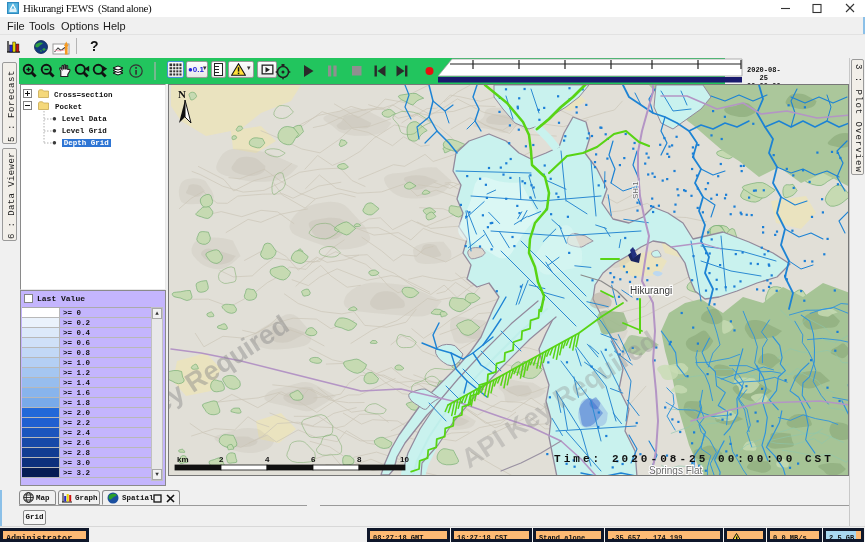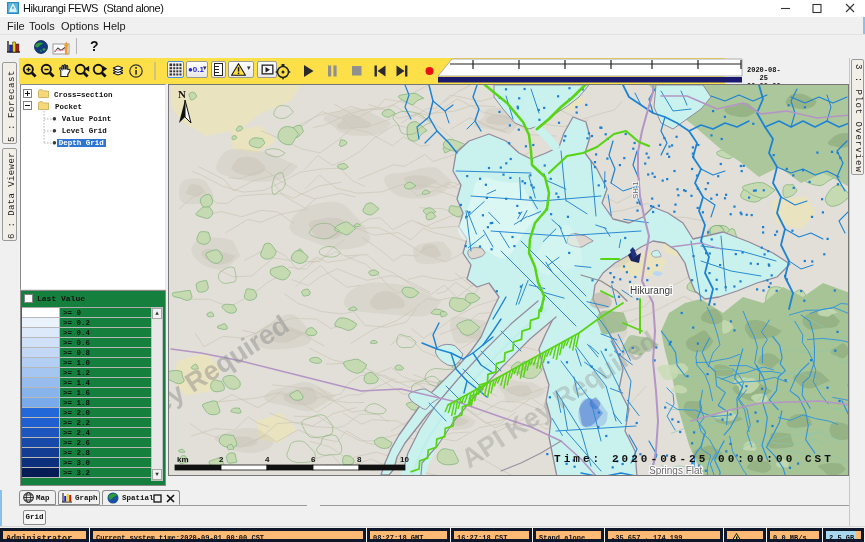--- a/index.html
+++ b/index.html
@@ -1,35 +1,35 @@
 <!DOCTYPE html>
 <html><head><meta charset="utf-8">
 <style>
 * { margin:0; padding:0; box-sizing:border-box; }
 html,body { width:865px; height:542px; overflow:hidden; background:#f0f0f0;
   font-family:"Liberation Sans", sans-serif; }
 #win { position:absolute; left:0; top:0; width:865px; height:542px;
   border-left:2px solid #8bc0e8; border-right:2px solid #8bc0e8; border-bottom:2px solid #8bc0e8; }
 .abs { position:absolute; }
-#titlebar { left:0; top:0; width:865px; height:17px; background:#ffffff; }
+#titlebar { left:0; top:0; width:865px; height:17px; background:#ffffff;font-family:Liberation Serif, serif; }
 #titletxt { left:23px; top:2px; font-size:11px; letter-spacing:-0.45px; color:#111; }
 #menubar { left:0; top:17px; width:798px; height:18px; background:#f0f0f0; font-size:11px; color:#1a1a1a; }
 #menubar span { position:absolute; top:3px; }
 #apptb { left:0; top:35px; width:865px; height:23px; background:#f0f0f0; }
-#tb2 { left:0; top:58px; width:725px; height:26px; background:#fde047;text-align:center; }
+#tb2 { left:0; top:58px; width:725px; height:26px; background:#22c55e;text-align:center; }
 #lefttabs { left:0; top:58px; width:19px; height:432px; background:#f0f0f0; }
 .vtab { position:absolute; left:2px; width:15px; background:#f2efe9; border:1px solid #9a9a9a;
   border-radius:2px; overflow:hidden; }
 .vtabR { position:absolute; left:1px; width:13px; background:#f2efe9; border:1px solid #9a9a9a;
   border-radius:2px; overflow:hidden; }
 #righttabs { left:849px; top:58px; width:16px; height:469px; background:#f0f0f0; border-left:1px solid #c8c8c8; }
 #treepanel { left:20px; top:84px; width:146px; height:206px; background:#fff;
   border:1px solid #8a8a8a; border-right-color:#e8e8e8; border-bottom-color:#e8e8e8;
   font-family:"Liberation Mono", monospace; font-size:7.5px; font-weight:bold; color:#111; }
-#legendpanel { left:20px; top:290px; width:146px; height:196px; background:#15803d;
+#legendpanel { left:20px; top:290px; width:146px; height:196px; background:#c4b5fd;
   border:1px solid #8a8a8a; font-family:"Liberation Mono", monospace; font-size:7.5px; font-weight:bold; color:#111; }
 #legendtable { position:absolute; left:1px; top:16px; width:129px; height:176px; overflow:hidden;
   border-top:1px solid #aaa; }
 .lrow { position:absolute; left:0; width:129px; height:10px; border-bottom:1px solid #b8b8b8; }
 .lsw { position:absolute; left:0; top:0; width:38px; height:9px; border-right:1px solid #b8b8b8; }
 .llb { position:absolute; left:41px; top:1px; }
 #lscroll { position:absolute; right:2px; top:16px; width:12px; height:174px; background:#e8e8e8; border:1px solid #c0c0c0; }
 .sbtn { position:absolute; left:0; width:10px; height:11px; background:#f2f2f2; border:1px solid #a8a8a8; font-size:6px; text-align:center; line-height:10px; color:#333; }
 #mappanel { left:168px; top:84px; width:681px; height:392px; border:1px solid #777; overflow:hidden; background:#e3e1da; }
 #mapunder { left:168px; top:476px; width:681px; height:14px; background:#f0f0f0; }
@@ -243,23 +243,23 @@
         <line x1="2" y1="4.5" x2="7" y2="4.5" stroke="#111"></line>
       </svg>
     <svg width="11" height="9" style="margin-left:1px;vertical-align:-1px">
         <path d="M0.5,8.5 L0.5,2 L1.5,0.8 L4.5,0.8 L5.5,2 L10.5,2 L10.5,8.5 Z" fill="#f5d87a" stroke="#c8a850" stroke-width="0.8"></path>
       </svg>
     <span style="margin-left:2px">Pocket</span>
   </div>
   <svg class="abs" style="left:0;top:0" width="60" height="62">
     <path d="M23,26 L23,58 M23,34 L32,34 M23,46 L32,46 M23,58 L32,58" stroke="#b0b0b0" stroke-width="1" fill="none" stroke-dasharray="1.5,1.5"></path>
   </svg>
-  <div class="tree-row" style="top:29px;left:31px"><span class="bullet">●</span><span style="margin-left:5px">Value Point</span></div>
+  <div class="tree-row" style="top:29px;left:31px"><span class="bullet">●</span><span style="margin-left:5px">Level Data</span></div>
   <div class="tree-row" style="top:41px;left:31px"><span class="bullet">●</span><span style="margin-left:5px">Level Grid</span></div>
-  <div class="tree-row" style="top:53px;left:31px"><span class="bullet">●</span><span style="background:#2e75d4;color:#fff;padding:0 2px">Depth Grid</span></div>
+  <div class="tree-row" style="top:53px;left:31px"><span class="bullet">●</span><span style="margin-left:5px;background:#2e75d4;color:#fff;padding:0 2px">Depth Grid</span></div>
 </div>
 
 <div class="abs" id="legendpanel">
   <div class="abs" style="left:3px;top:3px;width:9px;height:9px;background:#fff;border:1px solid #848484"></div>
   <div class="abs" style="left:16px;top:3px;font-size:8px">Last Value</div>
   <div id="legendtable">
       <div class="lrow" style="top:0px">
         <div class="lsw" style="background:#ffffff"></div>
         <div class="llb">&gt;= 0</div>
       </div>
@@ -1217,23 +1217,20 @@
 <div class="abs" style="left:19px;top:505px;width:288px;height:1px;background:#9a9a9a"></div>
 <div class="abs" style="left:320px;top:505px;width:529px;height:1px;background:#9a9a9a"></div>
 <div class="abs" id="logsrow">
     <div id="logsbtn">Grid</div>
   </div>
 
 <div class="abs" id="statusbar">
     <div class="scell" style="left:0px;width:89px">
       <span style="font-size:8.5px;">Administrator</span>
     </div>
-<div class="scell" style="left:90px;width:276px">
-      <span style="">Current system time:2020-09-01 00:00 CST</span>
-    </div>
 <div class="scell" style="left:367px;width:83px">
       <span style="">08:27:18 GMT</span>
     </div>
 <div class="scell" style="left:451px;width:81px">
       <span style="">16:27:18 CST</span>
     </div>
 <div class="scell" style="left:533px;width:71px">
       <span style="">Stand alone</span>
     </div>
 <div class="scell" style="left:605px;width:118px">

